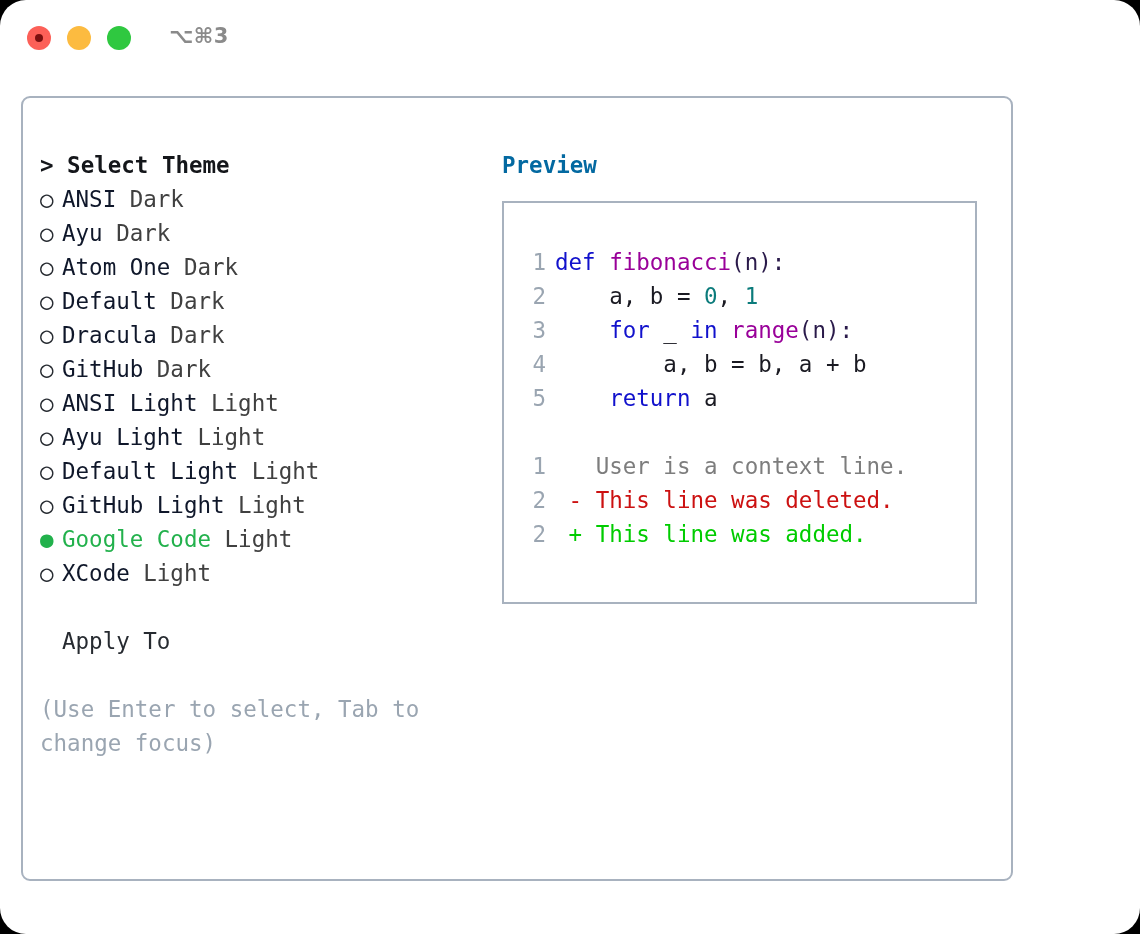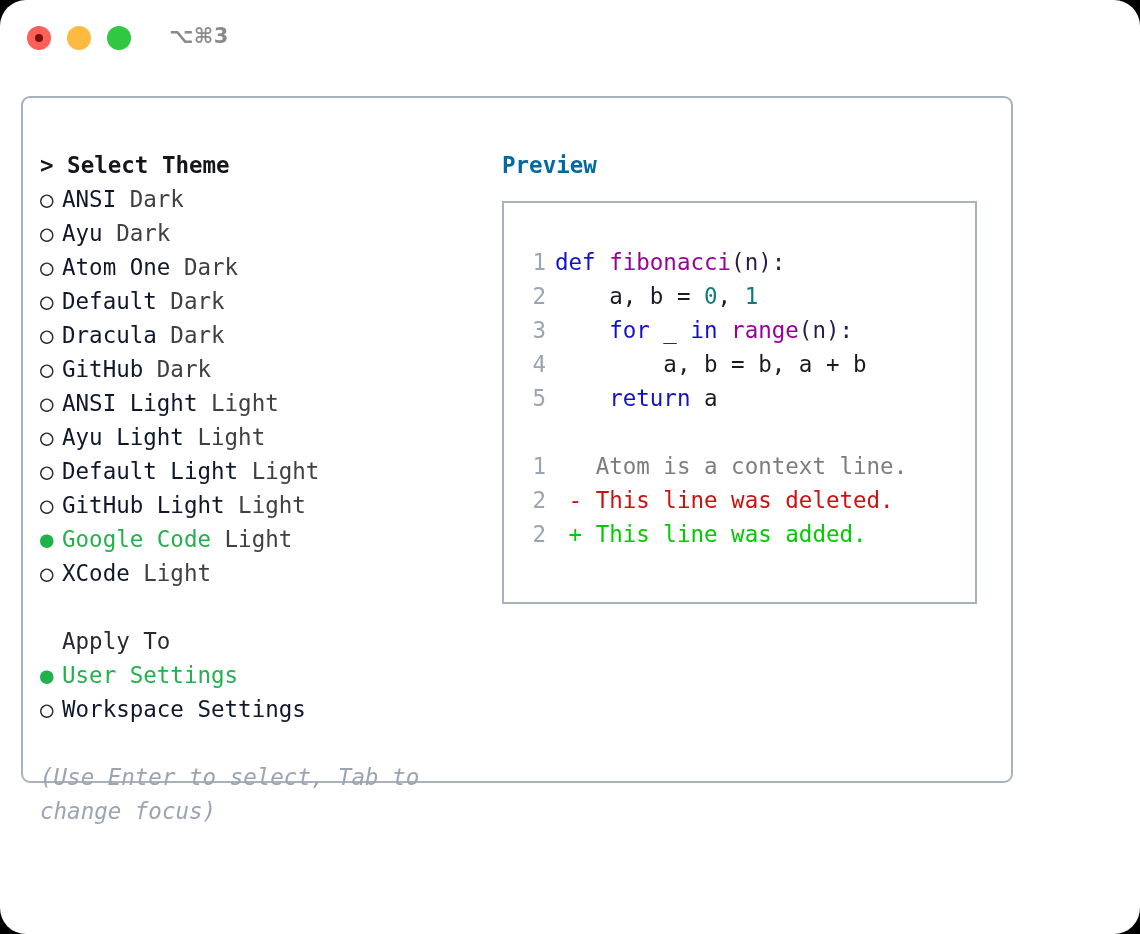--- a/index.html
+++ b/index.html
@@ -61,21 +61,21 @@
     font-family: "DejaVu Sans", "Liberation Sans", sans-serif;
     white-space: nowrap;
   }
 
   
   .panel {
     position: absolute;
     left: 21px;
     top: 96px;
     width: 992px;
-    height: 687px;
+    height: 785px;
     border: 2px solid #a8b2bf;
     border-radius: 9px;
     box-sizing: border-box;
     background: #ffffff;
   }
 
   
   .left-col {
     position: absolute;
     left: 17px;
@@ -114,21 +114,20 @@
     padding-left: 22px;
   }
 
   .hint {
     margin-top: 34px;
     font-size: 22.5px;
     line-height: 34px;
     color: #9aa5b1;
     width: 410px;
     white-space: pre-wrap;
-    font-style: italic;
   }
 
   
   .right-col {
     position: absolute;
     left: 479px;
     top: 50px;
     width: 500px;
   }
   .preview-title {
@@ -200,42 +199,38 @@
           <div class="row"><span class="bullet">○</span><span class="name">Default Light</span><span class="cat"> Light</span></div>
           <div class="row"><span class="bullet">○</span><span class="name">GitHub Light</span><span class="cat"> Light</span></div>
           <div class="row selected"><span class="bullet sel">●</span><span class="name">Google Code</span><span class="cat"> Light</span></div>
           <div class="row"><span class="bullet">○</span><span class="name">XCode</span><span class="cat"> Light</span></div>
         </div>
 
       <div class="section-gap"></div>
 
       <div class="section-header">Apply To</div>
 
-      <div id="apply-rows">
-          <div class="row selected"><span class="bullet sel">●</span><span class="name">User Settings</span></div>
-          <div class="row"><span class="bullet">○</span><span class="name">Workspace Settings</span></div>
-        </div>
 
       <div class="hint">(Use Enter to select, Tab to change focus)</div>
     </div>
 
     <div class="right-col">
       <div class="preview-title">Preview</div>
 
       <div class="preview-box">
         <div id="code-block">
             <div class="code-line"><span class="lineno">1</span><span class="kw">def</span><span class="plain"> </span><span class="fn">fibonacci</span><span class="punc">(n):</span></div>
             <div class="code-line"><span class="lineno">2</span><span class="plain">    a, b = </span><span class="num">0</span><span class="plain">, </span><span class="num">1</span></div>
             <div class="code-line"><span class="lineno">3</span><span class="plain">    </span><span class="kw">for</span><span class="plain"> _ </span><span class="kw">in</span><span class="plain"> </span><span class="fn">range</span><span class="punc">(n):</span></div>
             <div class="code-line"><span class="lineno">4</span><span class="plain">        a, b = b, a + b</span></div>
             <div class="code-line"><span class="lineno">5</span><span class="plain">    </span><span class="kw">return</span><span class="plain"> a</span></div>
           </div>
         <div class="diff-gap"></div>
         <div id="diff-block">
-            <div class="code-line"><span class="lineno">1</span><span class="d-ctx">  </span><span class="d-ctx"> Atom is a context line.</span></div>
+            <div class="code-line"><span class="lineno">1</span><span class="d-ctx">  </span><span class="d-ctx"> User is a context line.</span></div>
             <div class="code-line"><span class="lineno">2</span><span class="d-del"> -</span><span class="d-del"> This line was deleted.</span></div>
             <div class="code-line"><span class="lineno">2</span><span class="d-add"> +</span><span class="d-add"> This line was added.</span></div>
           </div>
       </div>
     </div>
 
   </div>
 </div>
 
 </body></html>

